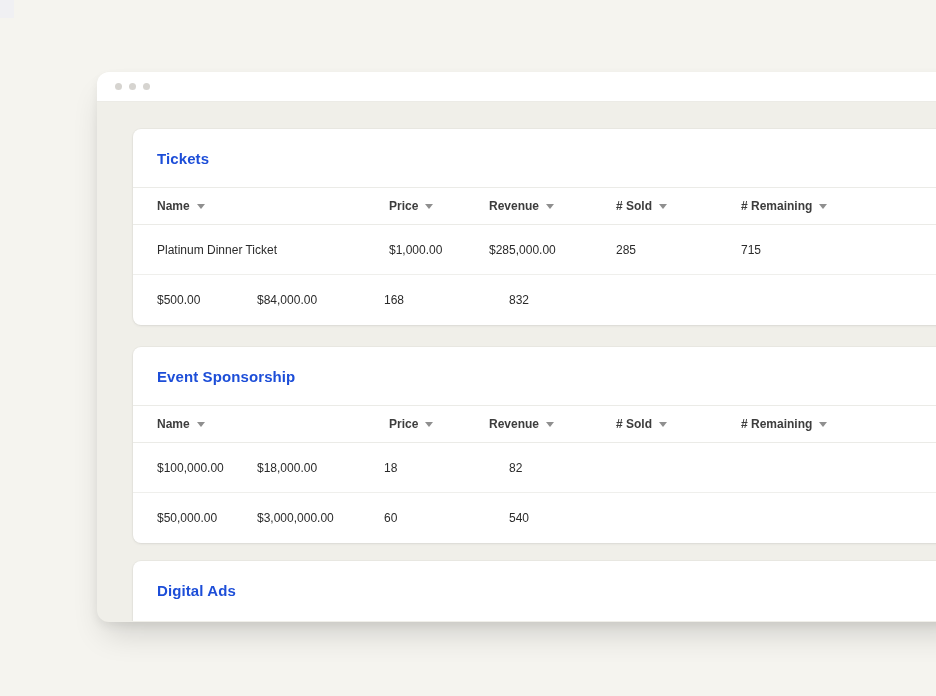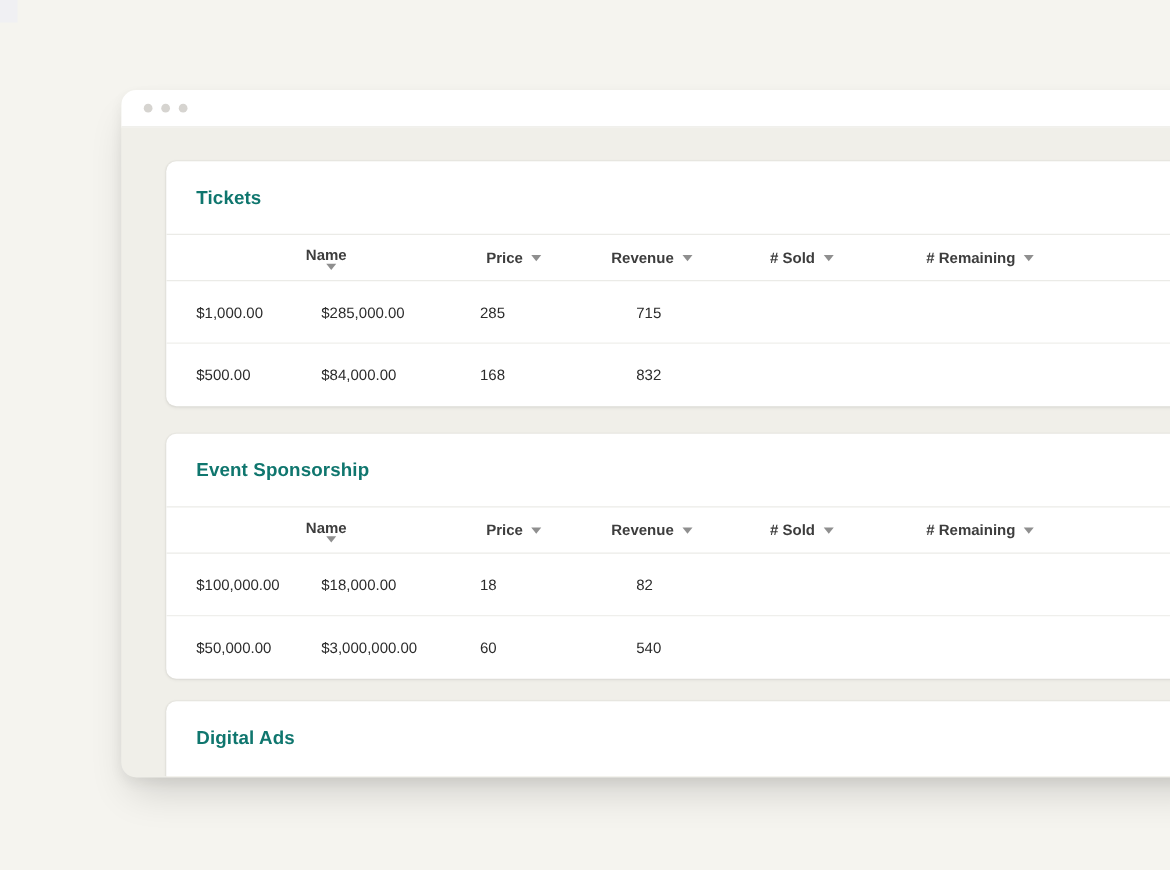--- a/index.html
+++ b/index.html
@@ -54,21 +54,21 @@
   .card-title-row {
     height: 59px;
     display: flex; align-items: center;
     padding-left: 24px;
     border-bottom: 1px solid #ebebe7;
   }
   .card:last-of-type .card-title-row { border-bottom: none; }
   .card-title {
     font-size: 15px;
     font-weight: 600;
-    color: #0f766e;
+    color: #1d4ed8;
     letter-spacing: 0.1px;
   }
   .thead {
     display: flex;
     height: 37px;
     align-items: center;
     border-bottom: 1px solid #ebebe7;
   }
   .th {
     display: flex; align-items: center;
@@ -90,21 +90,21 @@
     align-items: center;
     border-bottom: 1px solid #efefec;
   }
   .tr:last-child { border-bottom: none; }
   .td {
     font-size: 12px; color: #2b2b2b;
     white-space: nowrap;
     overflow: hidden;
   }
   
-  .col-0 { width: 232px; padding-left: 24px; flex-direction: column; }
+  .col-0 { width: 232px; padding-left: 24px; }
   .col-1 { width: 124px; padding-left: 24px; }
   .col-2 { width: 127px; }
   .col-3 { width: 125px; align-items: center; }
   .col-4 { flex: 1; }
 </style>
 </head>
 <body>
 
 <div class="corner-square"></div>
 
@@ -142,20 +142,21 @@
     <span class="sort-arrow"></span>
   </div>
 
   <div class="th col-4">
     <span class="th-label"># Remaining</span>
     <span class="sort-arrow"></span>
   </div>
 </div>
     <div class="tbody">
   <div class="tr">
+            <div class="td col-0">Platinum Dinner Ticket</div>
             <div class="td col-1">$1,000.00</div>
             <div class="td col-2">$285,000.00</div>
             <div class="td col-3">285</div>
             <div class="td col-4">715</div>
           </div>
 
   <div class="tr">
             <div class="td col-1">$500.00</div>
             <div class="td col-2">$84,000.00</div>
             <div class="td col-3">168</div>

